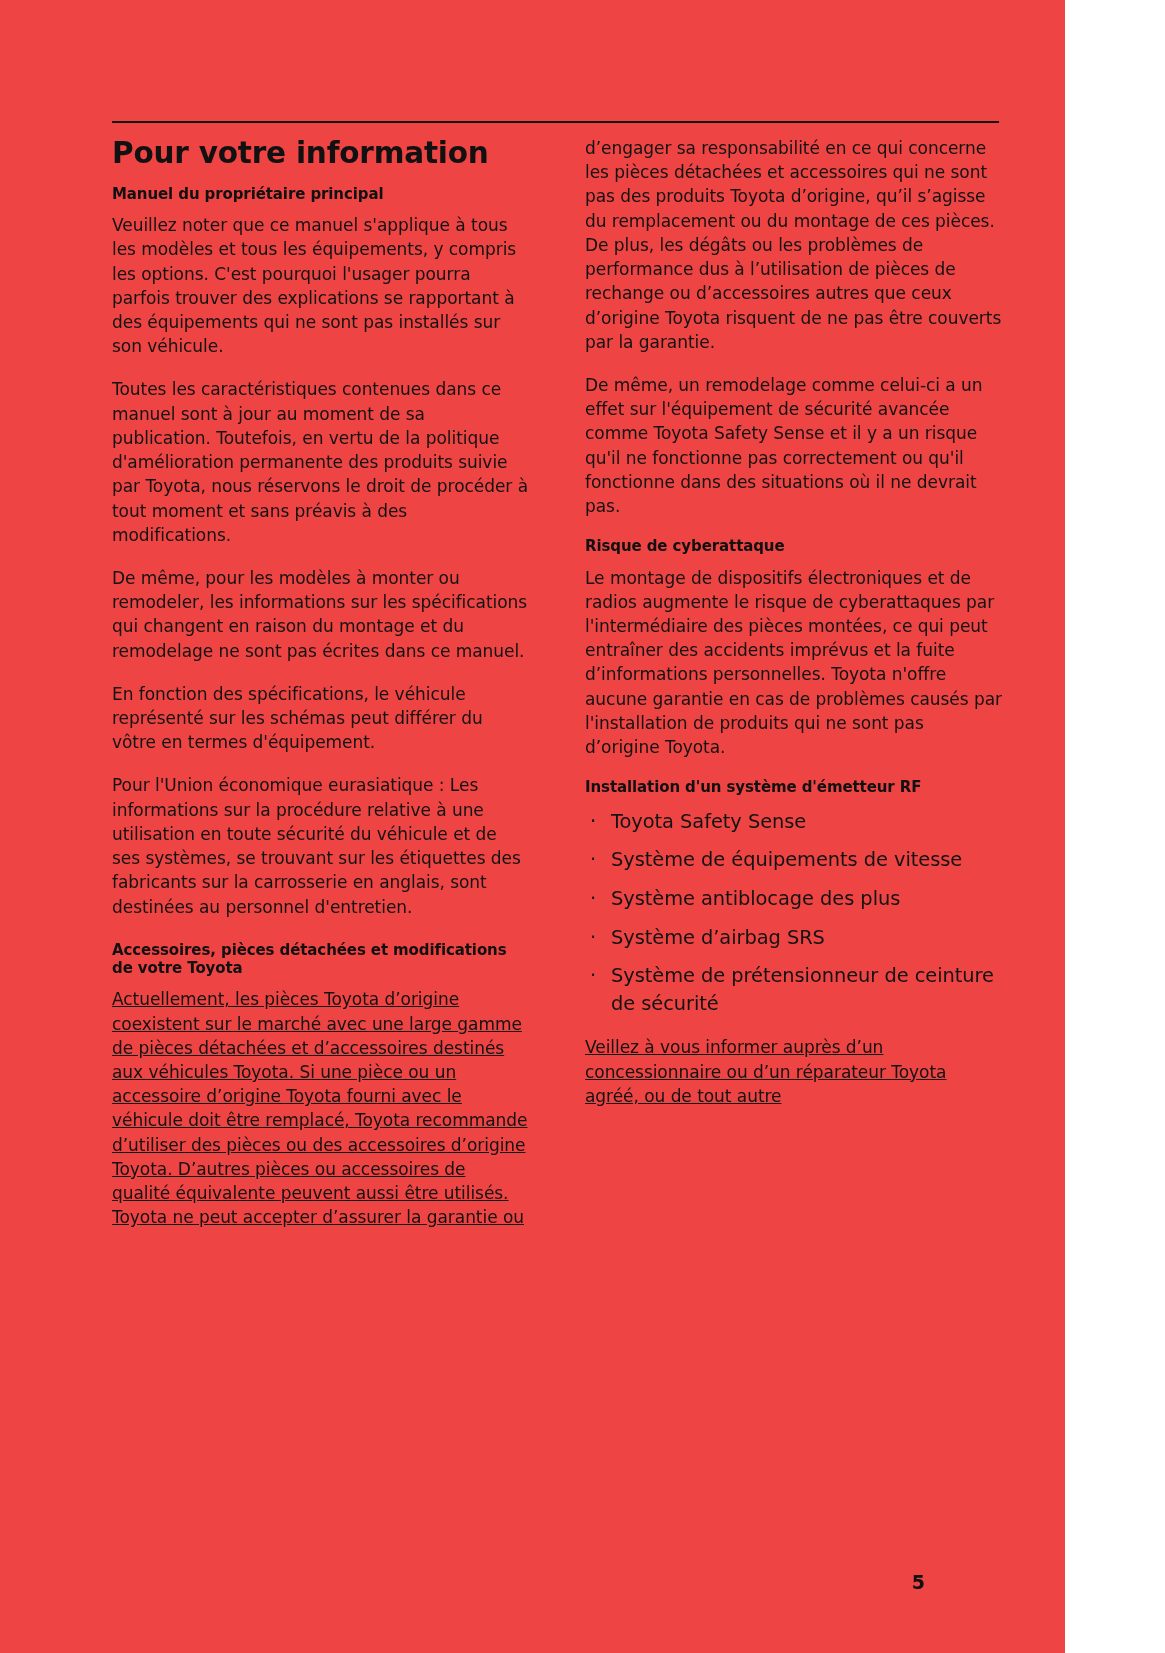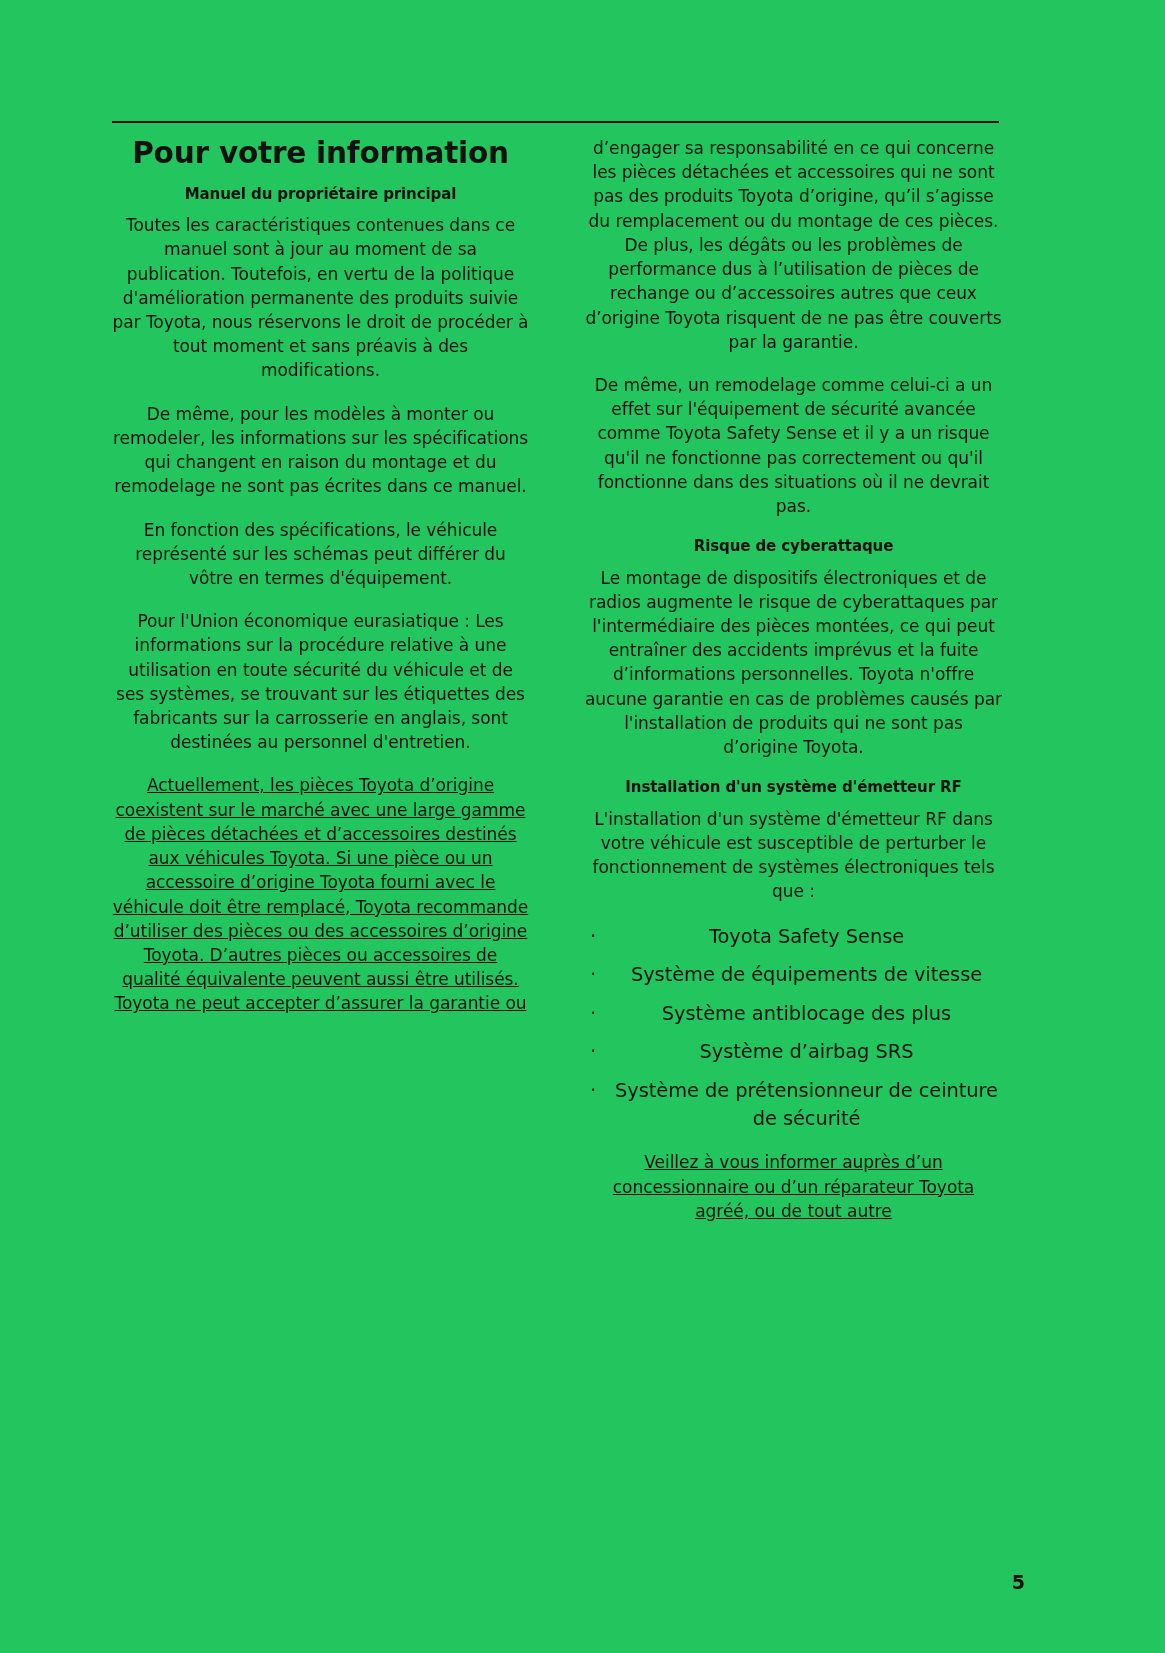--- a/index.html
+++ b/index.html
@@ -2,28 +2,27 @@
 <html><head>
 <meta charset="utf-8">
 <style>
   html, body {
     margin: 0;
     padding: 0;
     background: #ffffff;
   }
   .page {
     position: relative;
-    width: 1165px;
+    width: 1065px;
     height: 1653px;
-    background: #22c55e;
+    background: #ef4444;
     box-sizing: border-box;
     font-family: "DejaVu Sans", sans-serif;
     color: #0d0d0d;
     overflow: hidden;
-    text-align: center;
   }
   .header-rule {
     position: absolute;
     left: 112px;
     top: 121px;
     width: 887px;
     height: 2px;
     background: #141414;
   }
   .columns {
@@ -114,42 +113,43 @@
   <div class="header-rule"></div>
 
   <div class="columns">
 
     <div class="col">
 
       <h1 class="page-title">Pour votre information</h1>
 
       <h2 class="section-heading first">Manuel du propriétaire principal</h2>
 
+      <p class="body-text">Veuillez noter que ce manuel s'applique à tous les modèles et tous les équipements, y compris les options. C'est pourquoi l'usager pourra parfois trouver des explications se rapportant à des équipements qui ne sont pas installés sur son véhicule.</p>
       <p class="body-text">Toutes les caractéristiques contenues dans ce manuel sont à jour au moment de sa publication. Toutefois, en vertu de la politique d'amélioration permanente des produits suivie par Toyota, nous réservons le droit de procéder à tout moment et sans préavis à des modifications.</p>
       <p class="body-text">De même, pour les modèles à monter ou remodeler, les informations sur les spécifications qui changent en raison du montage et du remodelage ne sont pas écrites dans ce manuel.</p>
       <p class="body-text">En fonction des spécifications, le véhicule représenté sur les schémas peut différer du vôtre en termes d'équipement.</p>
       <p class="body-text">Pour l'Union économique eurasiatique : Les informations sur la procédure relative à une utilisation en toute sécurité du véhicule et de ses systèmes, se trouvant sur les étiquettes des fabricants sur la carrosserie en anglais, sont destinées au personnel d'entretien.</p>
 
+      <h2 class="section-heading tight">Accessoires, pièces détachées et modifications de votre Toyota</h2>
 
       <p class="body-text last">Actuellement, les pièces Toyota d’origine coexistent sur le marché avec une large gamme de pièces détachées et d’accessoires destinés aux véhicules Toyota. Si une pièce ou un accessoire d’origine Toyota fourni avec le véhicule doit être remplacé, Toyota recommande d’utiliser des pièces ou des accessoires d’origine Toyota. D’autres pièces ou accessoires de qualité équivalente peuvent aussi être utilisés. Toyota ne peut accepter d’assurer la garantie ou</p>
 
     </div>
 
     <div class="col-right">
 
       <p class="body-text">d’engager sa responsabilité en ce qui concerne les pièces détachées et accessoires qui ne sont pas des produits Toyota d’origine, qu’il s’agisse du remplacement ou du montage de ces pièces. De plus, les dégâts ou les problèmes de performance dus à l’utilisation de pièces de rechange ou d’accessoires autres que ceux d’origine Toyota risquent de ne pas être couverts par la garantie.</p>
       <p class="body-text">De même, un remodelage comme celui-ci a un effet sur l'équipement de sécurité avancée comme Toyota Safety Sense et il y a un risque qu'il ne fonctionne pas correctement ou qu'il fonctionne dans des situations où il ne devrait pas.</p>
 
       <h2 class="section-heading">Risque de cyberattaque</h2>
 
       <p class="body-text">Le montage de dispositifs électroniques et de radios augmente le risque de cyberattaques par l'intermédiaire des pièces montées, ce qui peut entraîner des accidents imprévus et la fuite d’informations personnelles. Toyota n'offre aucune garantie en cas de problèmes causés par l'installation de produits qui ne sont pas d’origine Toyota.</p>
 
       <h2 class="section-heading">Installation d'un système d'émetteur RF</h2>
 
-      <p class="body-text">L'installation d'un système d'émetteur RF dans votre véhicule est susceptible de perturber le fonctionnement de systèmes électroniques tels que :</p>
 
       <ul class="bullet-list">
         <li>
           <span class="bullet-dot">·</span>
         </li>
         <li>
           <span class="bullet-dot">·</span>
           <span>Toyota Safety Sense</span>
         </li>
         <li>

